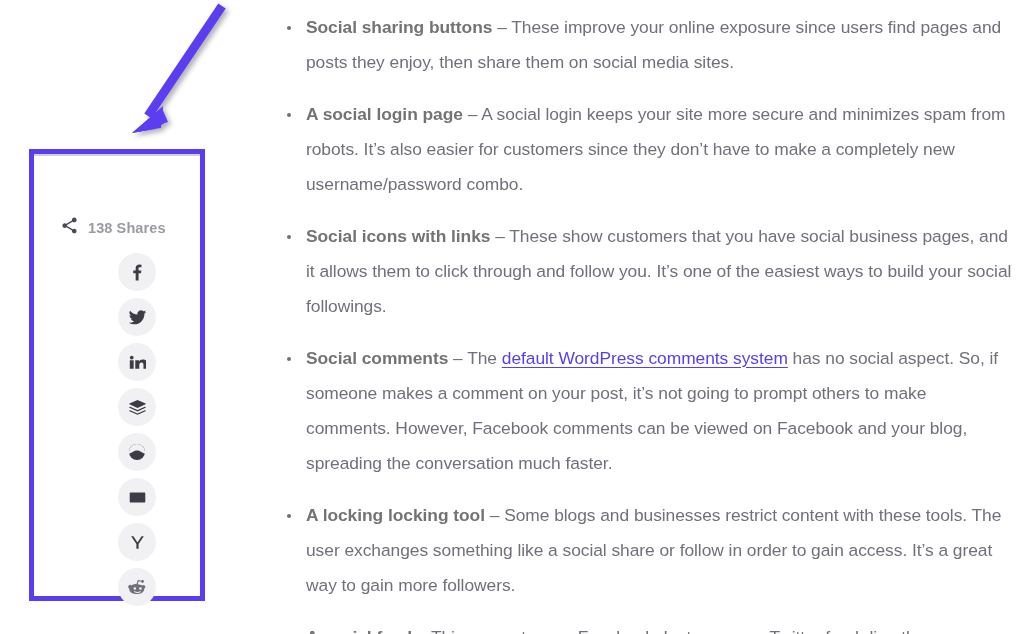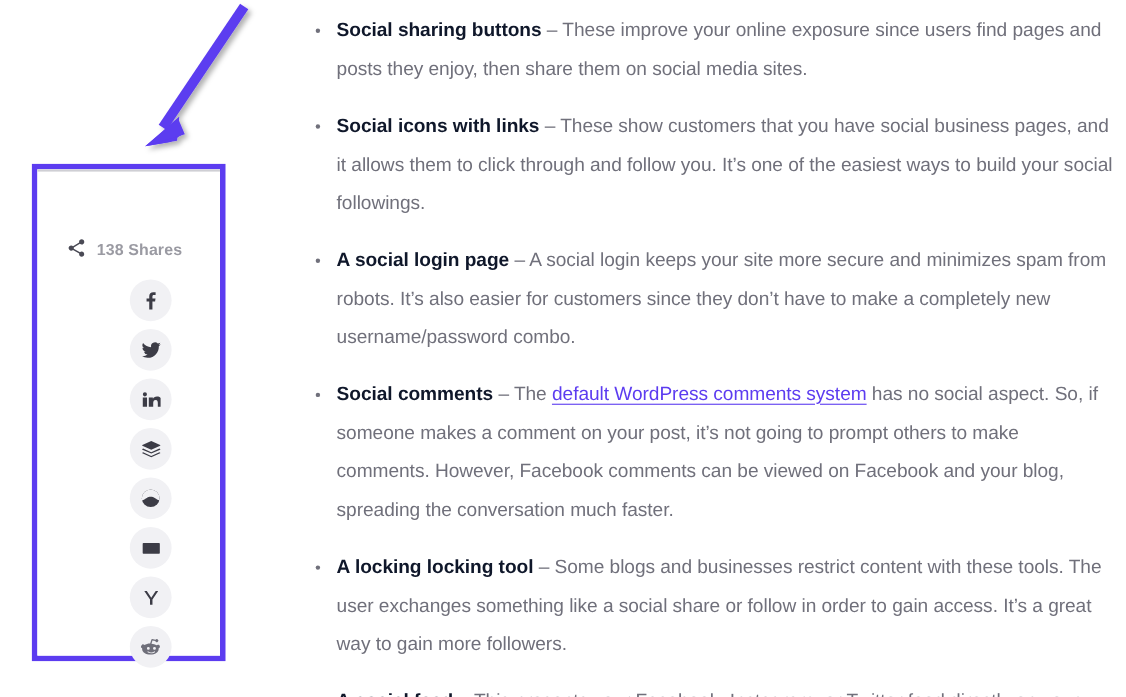--- a/index.html
+++ b/index.html
@@ -111,21 +111,21 @@
     position: absolute;
     left: 3px;
     top: 16px;
     width: 4px;
     height: 4px;
     border-radius: 50%;
     background: #70707b;
   }
   .bullet-term {
     font-weight: bold;
-    color: #0f172a;
+    color: #737373;
     text-align: center;
   }
   .inline-link {
     color: #5c3cf0;
     text-underline-offset: 3px;
   }
 </style>
 </head>
 <body>
 
@@ -207,18 +207,18 @@
           <path d="M22 11.2a2.3 2.3 0 0 0-3.9-1.63c-1.55-1.03-3.6-1.68-5.87-1.77l1.2-3.78 3.25.77a1.77 1.77 0 1 0 .2-1.45l-3.8-.9a.73.73 0 0 0-.87.5l-1.47 4.62c-2.55.02-4.86.68-6.57 1.8a2.3 2.3 0 1 0-2.58 3.76 4.2 4.2 0 0 0-.06.7c0 3.6 4.25 6.5 9.5 6.5s9.5-2.9 9.5-6.5c0-.22-.02-.44-.05-.66A2.3 2.3 0 0 0 22 11.2zM7 13.2a1.65 1.65 0 1 1 3.3 0 1.65 1.65 0 0 1-3.3 0zm9.1 4.4c-1.05.86-2.55 1.27-4.1 1.27s-3.05-.41-4.1-1.27a.55.55 0 1 1 .7-.85c.84.7 2.1 1.03 3.4 1.03s2.56-.34 3.4-1.03a.55.55 0 1 1 .7.85zm-.4-2.75a1.65 1.65 0 1 1 0-3.3 1.65 1.65 0 0 1 0 3.3z"></path>
         </svg>
       </button>
 
     </div>
   </div>
 </div>
 
 <ul id="article-list">
     <li class="article-bullet-item"><span class="bullet-term">Social sharing buttons</span><span> – </span><span>These improve your online exposure since users find pages and posts they enjoy, then share them on social media sites.</span></li>
+    <li class="article-bullet-item"><span class="bullet-term">A social login page</span><span> – </span><span>A social login keeps your site more secure and minimizes spam from robots. It’s also easier for customers since they don’t have to make a completely new username/password combo.</span></li>
     <li class="article-bullet-item"><span class="bullet-term">Social icons with links</span><span> – </span><span>These show customers that you have social business pages, and it allows them to click through and follow you. It’s one of the easiest ways to build your social followings.</span></li>
-    <li class="article-bullet-item"><span class="bullet-term">A social login page</span><span> – </span><span>A social login keeps your site more secure and minimizes spam from robots. It’s also easier for customers since they don’t have to make a completely new username/password combo.</span></li>
     <li class="article-bullet-item"><span class="bullet-term">Social comments</span><span> – </span><span>The </span><a class="inline-link" href="#" style="color: rgb(92, 60, 240);">default WordPress comments system</a><span> has no social aspect. So, if someone makes a comment on your post, it’s not going to prompt others to make comments. However, Facebook comments can be viewed on Facebook and your blog, spreading the conversation much faster.</span></li>
     <li class="article-bullet-item"><span class="bullet-term">A locking locking tool</span><span> –  </span><span>Some blogs and businesses restrict content with these tools. The user exchanges something like a social share or follow in order to gain access. It’s a great way to gain more followers.</span></li>
     <li class="article-bullet-item"><span class="bullet-term">A social feed</span><span> – </span><span>This presents your Facebook, Instagram, or Twitter feed directly on your website. It adds more visuals to your site and gives a preview of what</span></li>
   </ul>
 
 </body></html>

